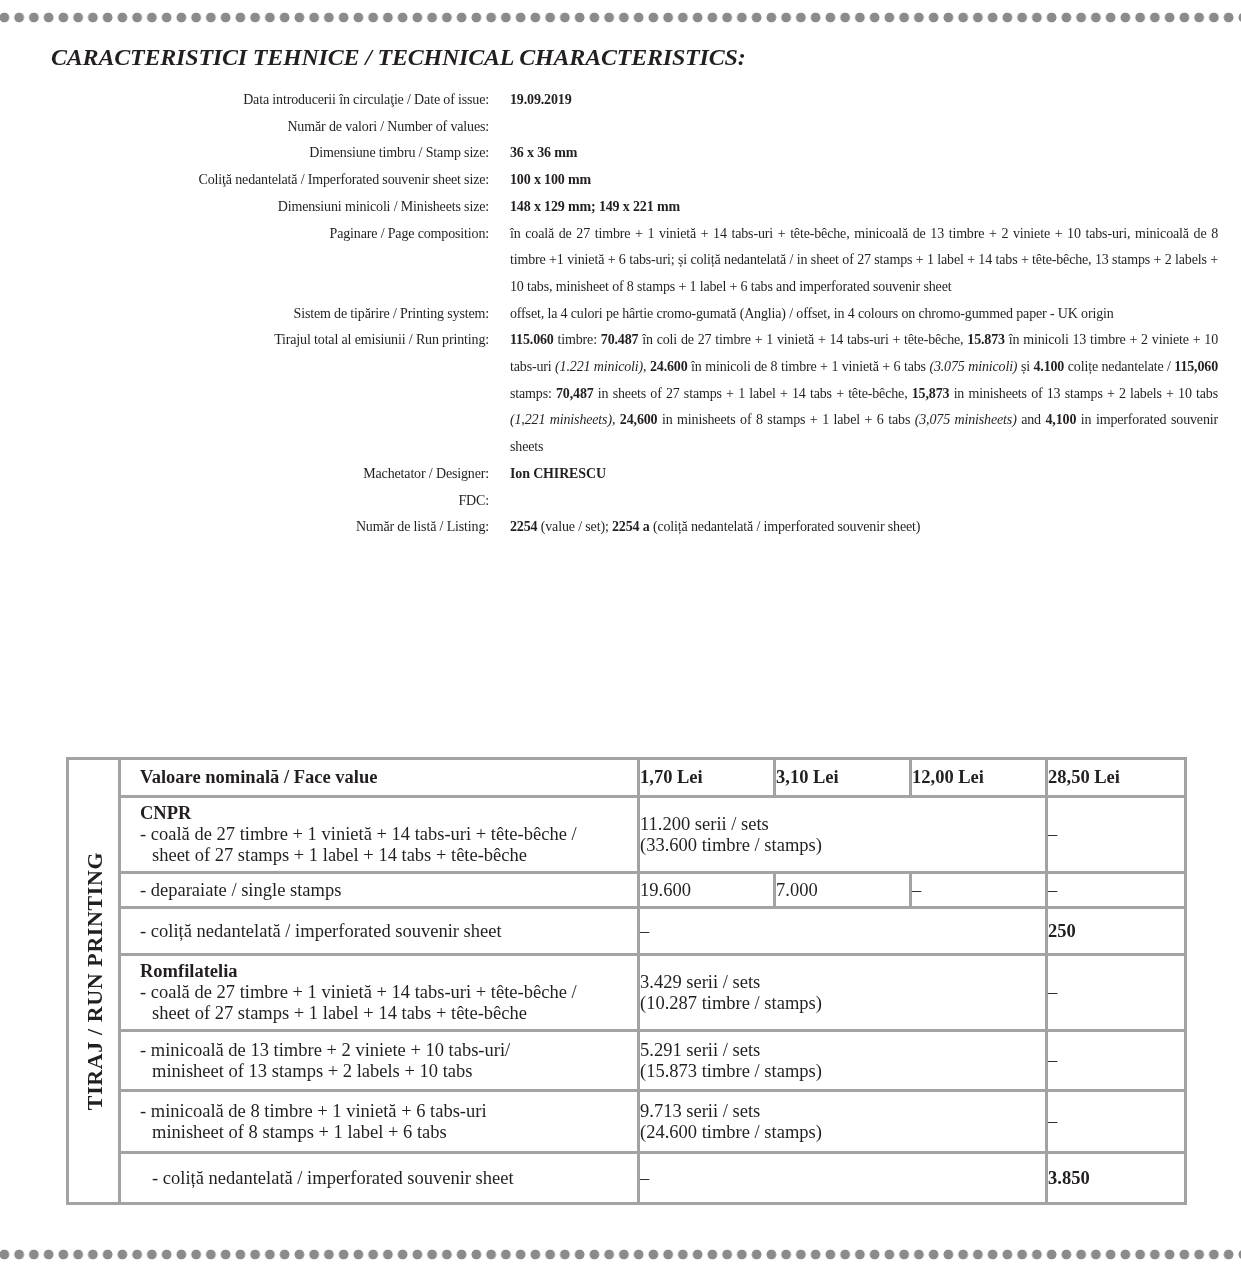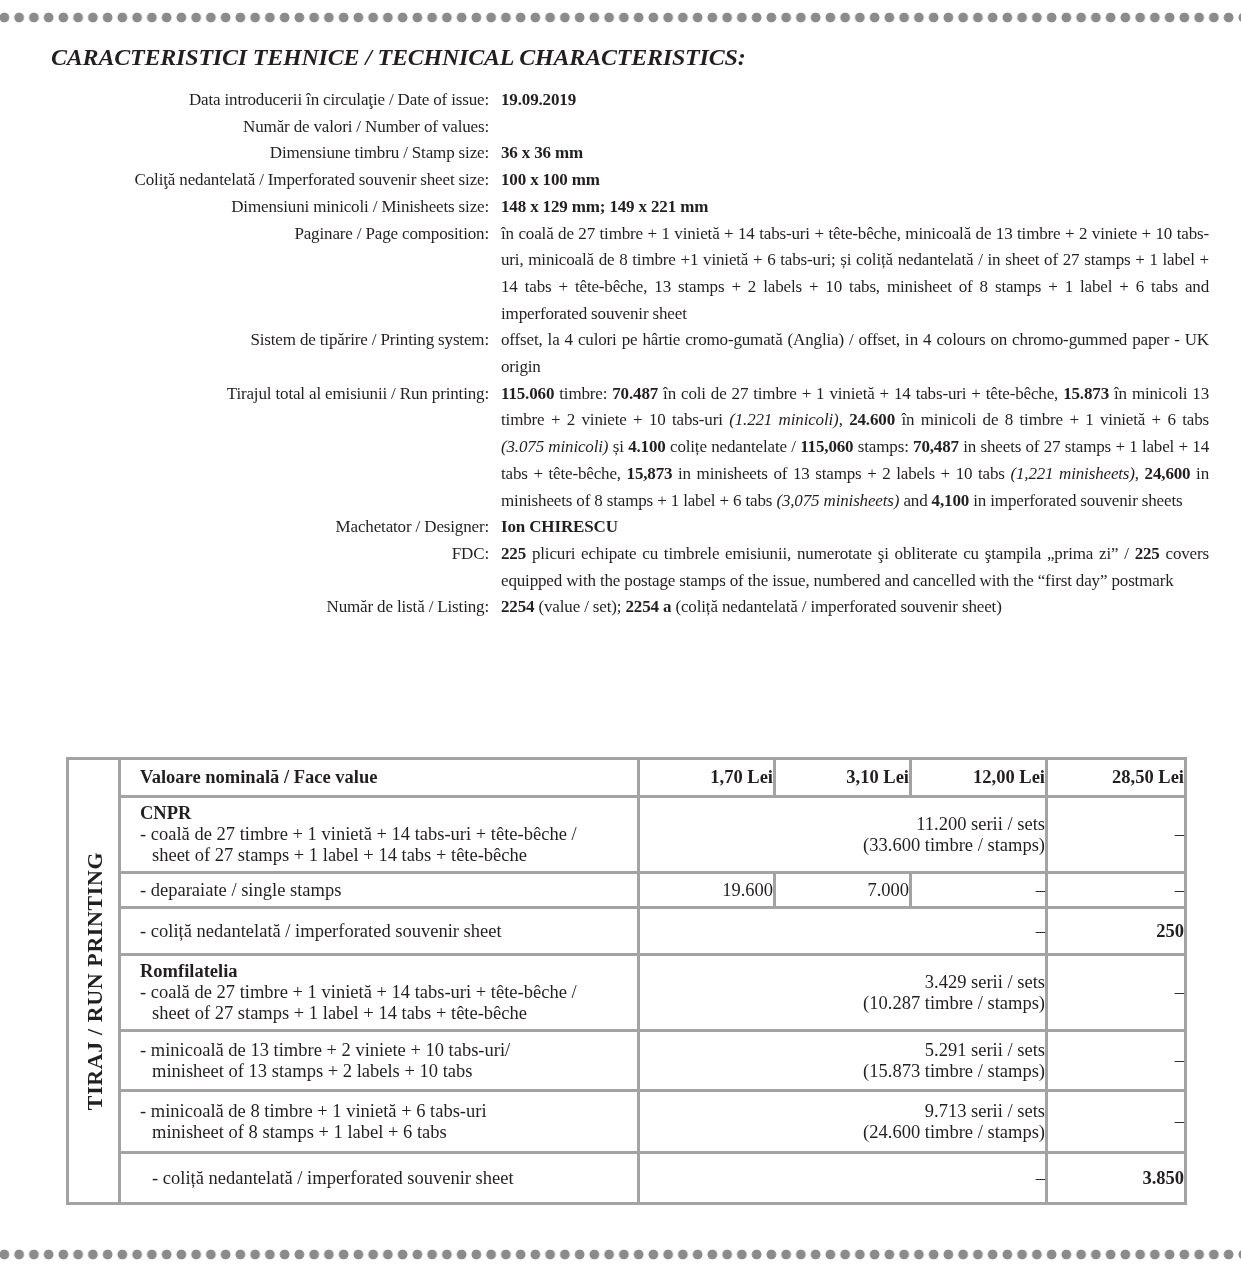--- a/index.html
+++ b/index.html
@@ -16,46 +16,46 @@
   .dots.bottom { top: 1249px; }
 
   .title {
     position: absolute; left: 24px; top: 44px;
     font-size: 24px; font-weight: bold; font-style: italic; letter-spacing: -0.2px;
     white-space: nowrap;
     margin-left: 27px;
   }
   .specs {
     position: absolute; left: 0; top: 87px; width: 1241px;
-    font-size: 17px; line-height: 26.7px;
+    font-size: 14px; line-height: 26.7px;
   }
   .spec-row { display: flex; }
   .spec-label { width: 489px; text-align: right; flex: none; white-space: nowrap; letter-spacing: -0.15px; }
-  .spec-value { margin-left: 12px; width: 708px; text-align: justify; letter-spacing: -0.15px; }
+  .spec-value { margin-left: 21px; width: 708px; text-align: justify; letter-spacing: -0.15px; }
   .spec-value b { font-weight: bold; }
 
   table.run {
     position: absolute; left: 66px; top: 757px;
     border-collapse: collapse; table-layout: fixed;
     font-size: 18.5px; line-height: 21px;
   }
   table.run td { border: 3px solid #a3a3a3; padding: 0; }
   .side {
     width: 46px; position: relative;
   }
   .side-text {
     position: absolute; left: 50%; top: 50%;
     transform: translate(-50%, -50%) rotate(-90deg);
     white-space: nowrap; font-weight: bold; font-size: 22px; letter-spacing: 0.6px;
   }
   .desc { padding-left: 19px !important; text-align: left; vertical-align: middle; }
   .desc .grp { font-weight: bold; display: block; }
   .desc .ln2 { display: block; padding-left: 12px; }
   .hdr { font-weight: bold; }
-  .num { text-align: right; vertical-align: middle; }
+  .num { text-align: left; vertical-align: middle; }
   .num b { font-weight: bold; }
   .indent { padding-left: 12px; }
 </style>
 </head>
 <body>
 
 <div class="dots top"></div>
 
 <div class="title">CARACTERISTICI TEHNICE / TECHNICAL CHARACTERISTICS:</div>
 
@@ -90,21 +90,20 @@
   <div class="spec-row">
     <div class="spec-label">Tirajul total al emisiunii / Run printing:</div>
     <div class="spec-value"><b>115.060</b><span> timbre: </span><b>70.487</b><span> în coli de 27 timbre + 1 vinietă + 14 tabs-uri + tête-bêche, </span><b>15.873</b><span> în minicoli 13 timbre + 2 viniete + 10 tabs-uri </span><i>(1.221 minicoli)</i><span>, </span><b>24.600</b><span> în minicoli de 8 timbre + 1 vinietă + 6 tabs </span><i>(3.075 minicoli)</i><span> și </span><b>4.100</b><span> colițe nedantelate / </span><b>115,060</b><span> stamps: </span><b>70,487</b><span> in sheets of 27 stamps + 1 label + 14 tabs + tête-bêche, </span><b>15,873</b><span> in minisheets of 13 stamps + 2 labels + 10 tabs </span><i>(1,221 minisheets)</i><span>, </span><b>24,600</b><span> in minisheets of 8 stamps + 1 label + 6 tabs </span><i>(3,075 minisheets)</i><span> and </span><b>4,100</b><span> in imperforated souvenir sheets</span></div>
   </div>
   <div class="spec-row">
     <div class="spec-label">Machetator / Designer:</div>
     <div class="spec-value"><b>Ion CHIRESCU</b></div>
   </div>
   <div class="spec-row">
     <div class="spec-label">FDC:</div>
-    <div class="spec-value"><b>225</b><span> plicuri echipate cu timbrele emisiunii, numerotate şi obliterate cu ştampila „prima zi” / </span><b>225</b><span> covers equipped with the postage stamps of the issue, numbered and cancelled with the “first day” postmark</span></div>
   </div>
   <div class="spec-row">
     <div class="spec-label">Număr de listă / Listing:</div>
     <div class="spec-value"><b>2254</b><span> (value / set); </span><b>2254 a</b><span> (coliță nedantelată / imperforated souvenir sheet)</span></div>
   </div>
 </div>
 
 <table class="run">
   <colgroup>
     <col style="width:52px">

